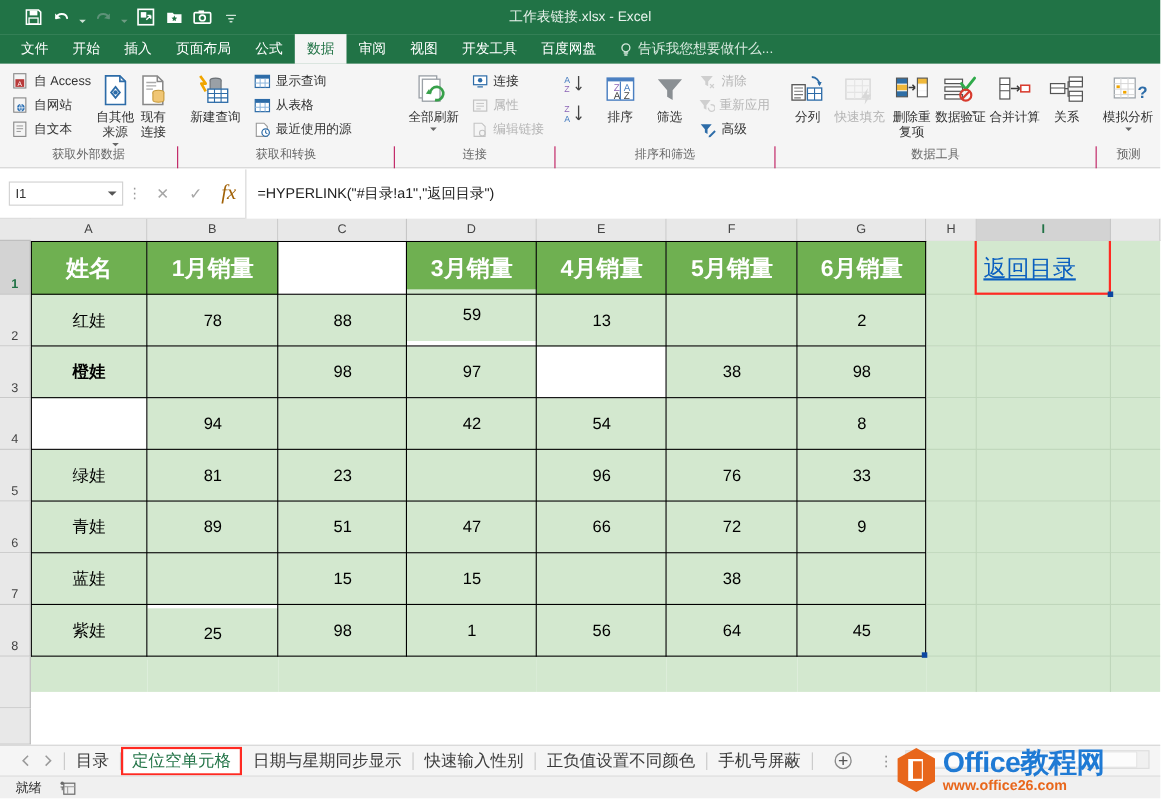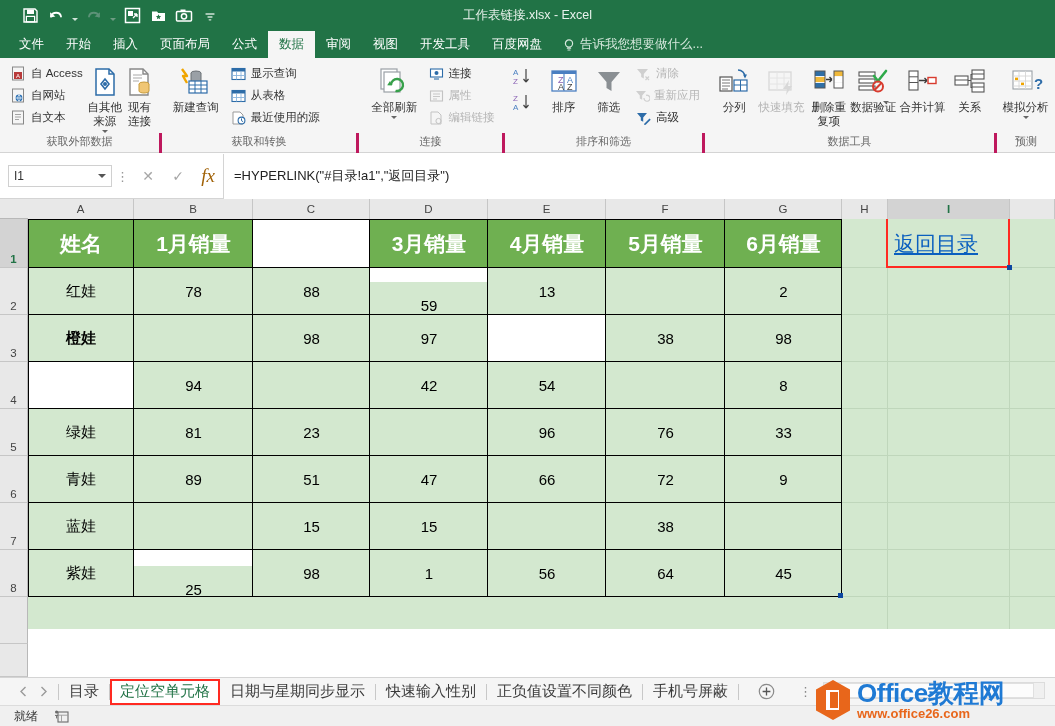--- a/index.html
+++ b/index.html
@@ -53,21 +53,21 @@
   
   .ribbon {
     position: absolute; left: 0; top: 58px; width: 1055px; height: 95px;
     background: #f5f5f5; border-bottom: 1px solid #d4d4d4;
     display: flex; align-items: stretch;
   }
   .rgroup { position: relative; display: flex; flex-direction: column; height: 95px; }
   .rgroup .content { flex: 1; display: flex; align-items: flex-start; padding: 4px 6px 0 6px; }
   .rgroup .glabel {
     height: 20px; line-height: 16px; text-align: center; font-size: 11px; color: #666;
-    border-right: 3px solid #be185d;
+    border-right: 1px solid #be185d;
   }
   .rgroup.nosep .glabel { border-right: none; }
 
   .bigbtn {
     width: 66px; display: flex; flex-direction: column; align-items: center;
     padding-top: 3px; cursor: pointer; font-size: 11.5px; color: #333;
   }
   .bigbtn .ico { height: 34px; display: flex; align-items: center; justify-content: center; }
   .bigbtn .lbl { text-align: center; line-height: 14px; margin-top: 1px; }
   .bigbtn .lbl.two { line-height: 14px; }
@@ -675,21 +675,21 @@
       <div class="cell hdrcell" style="left:460px;top:0;width:118px;height:49px;">4月销量</div>
       <div class="cell hdrcell" style="left:578px;top:0;width:119px;height:49px;">5月销量</div>
       <div class="cell hdrcell" style="left:697px;top:0;width:117px;height:49px;">6月销量</div>
       <div class="cell plain" style="left:814px;top:0;width:46px;height:49px;"></div>
       <div class="cell link" style="left:860px;top:0;width:122px;height:49px;">返回目录</div>
       <div class="cell plain" style="left:982px;top:0;width:45px;height:49px;"></div>
 
       <div class="cell datacell" style="left:0;top:49px;width:106px;height:47px;">红娃</div>
       <div class="cell datacell" style="left:106px;top:49px;width:119px;height:47px;">78</div>
       <div class="cell datacell" style="left:225px;top:49px;width:117px;height:47px;">88</div>
-      <div class="cell datacell" style="left:342px;top:63px;width:118px;height:47px;">59</div>
+      <div class="cell datacell" style="left:342px;top:44px;width:118px;height:47px;">59</div>
       <div class="cell datacell" style="left:460px;top:49px;width:118px;height:47px;">13</div>
       <div class="cell datacell" style="left:578px;top:49px;width:119px;height:47px;"></div>
       <div class="cell datacell" style="left:697px;top:49px;width:117px;height:47px;">2</div>
       <div class="cell plain" style="left:814px;top:49px;width:46px;height:47px;"></div>
       <div class="cell plain" style="left:860px;top:49px;width:122px;height:47px;"></div>
       <div class="cell plain" style="left:982px;top:49px;width:45px;height:47px;"></div>
 
       <div class="cell datacell" style="left:0;top:96px;width:106px;height:47px;font-weight:bold;">橙娃</div>
       <div class="cell datacell" style="left:106px;top:96px;width:119px;height:47px;"></div>
       <div class="cell datacell" style="left:225px;top:96px;width:117px;height:47px;">98</div>
@@ -737,21 +737,21 @@
       <div class="cell datacell" style="left:225px;top:284px;width:117px;height:47px;">15</div>
       <div class="cell datacell" style="left:342px;top:284px;width:118px;height:47px;">15</div>
       <div class="cell datacell" style="left:460px;top:284px;width:118px;height:47px;"></div>
       <div class="cell datacell" style="left:578px;top:284px;width:119px;height:47px;">38</div>
       <div class="cell datacell" style="left:697px;top:284px;width:117px;height:47px;"></div>
       <div class="cell plain" style="left:814px;top:284px;width:46px;height:47px;"></div>
       <div class="cell plain" style="left:860px;top:284px;width:122px;height:47px;"></div>
       <div class="cell plain" style="left:982px;top:284px;width:45px;height:47px;"></div>
 
       <div class="cell datacell" style="left:0;top:331px;width:106px;height:47px;">紫娃</div>
-      <div class="cell datacell" style="left:106px;top:347px;width:119px;height:47px;">25</div>
+      <div class="cell datacell" style="left:106px;top:334px;width:119px;height:47px;">25</div>
       <div class="cell datacell" style="left:225px;top:331px;width:117px;height:47px;">98</div>
       <div class="cell datacell" style="left:342px;top:331px;width:118px;height:47px;">1</div>
       <div class="cell datacell" style="left:460px;top:331px;width:118px;height:47px;">56</div>
       <div class="cell datacell" style="left:578px;top:331px;width:119px;height:47px;">64</div>
       <div class="cell datacell" style="left:697px;top:331px;width:117px;height:47px;">45</div>
       <div class="cell plain" style="left:814px;top:331px;width:46px;height:47px;"></div>
       <div class="cell plain" style="left:860px;top:331px;width:122px;height:47px;"></div>
       <div class="cell plain" style="left:982px;top:331px;width:45px;height:47px;"></div>
 
       <div class="cell plain" style="left:0;top:378px;width:106px;height:32px;"></div>

